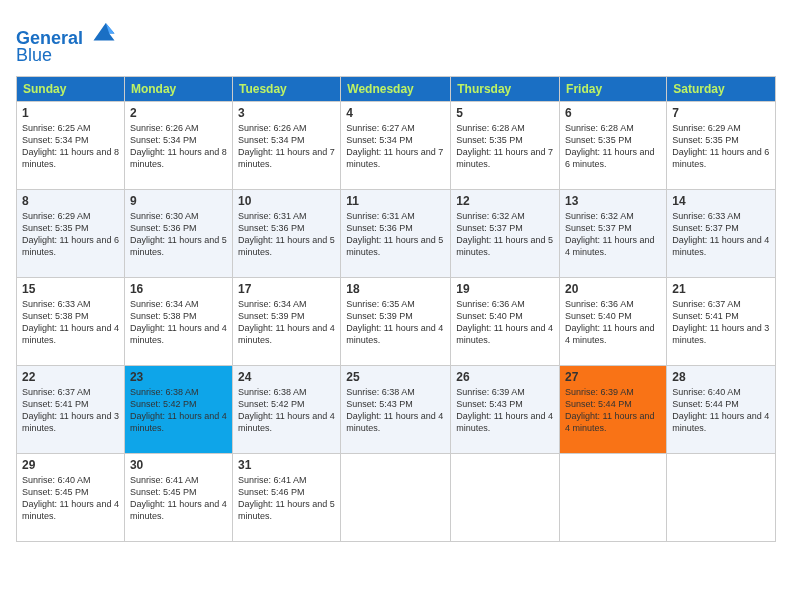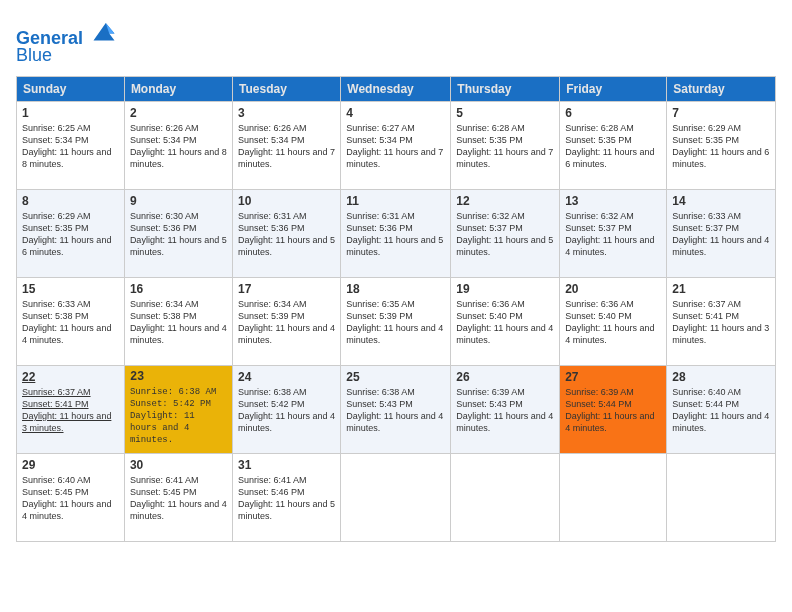--- a/index.html
+++ b/index.html
@@ -50,21 +50,21 @@
     .location-title {
       font-size: 15px;
       color: #555;
     }
     .calendar {
       width: 100%;
       border-collapse: collapse;
     }
     .calendar th {
       background: #1a6fc4;
-      color: #e5e5e5;
+      color: #bef264;
       font-size: 12px;
       font-weight: bold;
       padding: 5px 6px;
       text-align: left;
       border: 1px solid #ccc;
     }
     .calendar td {
       vertical-align: top;
       border: 1px solid #ccc;
       padding: 4px 5px;
@@ -218,25 +218,25 @@
           <td>
         <span class="day-num">20</span>
         <span class="cell-text">Sunrise: 6:36 AM<br>Sunset: 5:40 PM<br>Daylight: 11 hours and 4 minutes.</span>
       </td>
           <td>
         <span class="day-num">21</span>
         <span class="cell-text">Sunrise: 6:37 AM<br>Sunset: 5:41 PM<br>Daylight: 11 hours and 3 minutes.</span>
       </td>
         </tr>
         <tr>
-          <td style="background: rgb(240, 244, 250); text-decoration: underline;">
+          <td style="background: rgb(240, 244, 250);">
         <span class="day-num">22</span>
         <span class="cell-text">Sunrise: 6:37 AM<br>Sunset: 5:41 PM<br>Daylight: 11 hours and 3 minutes.</span>
       </td>
-          <td style="background: #eab308; font-family: Liberation Mono, monospace;">
+          <td style="background: #0ea5e9;">
         <span class="day-num">23</span>
         <span class="cell-text">Sunrise: 6:38 AM<br>Sunset: 5:42 PM<br>Daylight: 11 hours and 4 minutes.</span>
       </td>
           <td style="background: rgb(240, 244, 250);">
         <span class="day-num">24</span>
         <span class="cell-text">Sunrise: 6:38 AM<br>Sunset: 5:42 PM<br>Daylight: 11 hours and 4 minutes.</span>
       </td>
           <td style="background: rgb(240, 244, 250);">
         <span class="day-num">25</span>
         <span class="cell-text">Sunrise: 6:38 AM<br>Sunset: 5:43 PM<br>Daylight: 11 hours and 4 minutes.</span>

